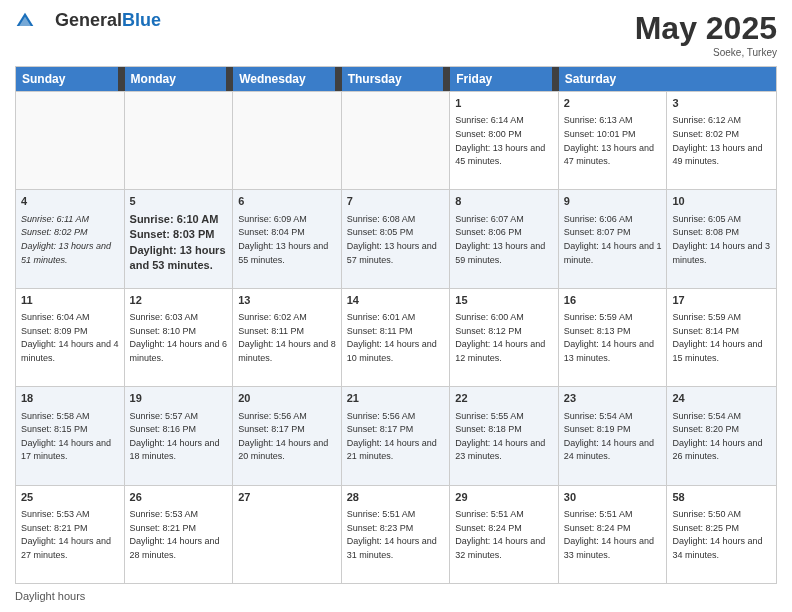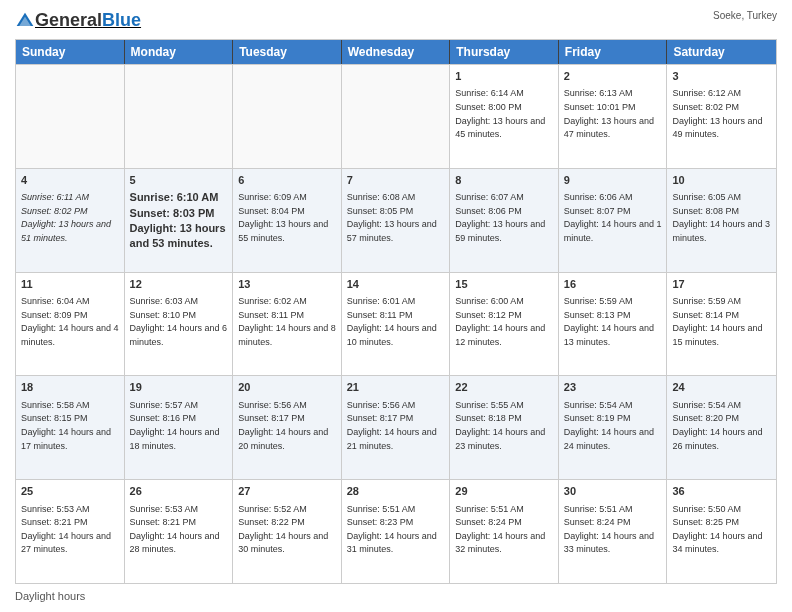--- a/index.html
+++ b/index.html
@@ -19,22 +19,21 @@
     }
     .header {
       display: flex;
       justify-content: space-between;
       align-items: flex-start;
       margin-bottom: 8px;
     }
     .logo {
       display: flex;
       align-items: center;
-      gap: 0;
-      text-decoration: underline;
+      gap: 20px;
     }
     .logo-text-general {
       font-size: 18px;
       font-weight: bold;
       color: #333;
     }
     .logo-text-blue {
       font-size: 18px;
       font-weight: bold;
       color: #1a6fbb;
@@ -65,21 +64,21 @@
       display: grid;
       grid-template-columns: repeat(7, 1fr);
       background: #3a7dc9;
     }
     .cal-header-cell {
       color: #fff;
       font-size: 12px;
       font-weight: bold;
       padding: 5px 6px;
       text-align: left;
-      border-right: 1px solid #404040;
+      border-right: 7px solid #404040;
     }
     .cal-header-cell:last-child { border-right: none; }
     .cal-body {
       display: flex;
       flex-direction: column;
       flex: 1;
     }
     .cal-row {
       display: grid;
       grid-template-columns: repeat(7, 1fr);
@@ -119,29 +118,29 @@
     <div class="logo">
       <svg class="logo-icon" viewBox="0 0 24 24">
         <polygon points="12,2 22,18 2,18" fill="#1a6fbb"></polygon>
         <polygon points="12,7 19,18 5,18" fill="#fff" opacity="0.4"></polygon>
       </svg>
       <span>
         <span class="logo-text-general">General</span><span class="logo-text-blue">Blue</span>
       </span>
     </div>
     <div class="title-area">
+      <div class="month-title">May 2025</div>
       <div class="subtitle">Soeke, Turkey</div>
     </div>
   </div>
 
   <div class="calendar">
     <div class="cal-header-row">
         <div class="cal-header-cell">Sunday</div>
         <div class="cal-header-cell">Monday</div>
-        <div class="cal-header-cell">Tuesday</div>
         <div class="cal-header-cell">Wednesday</div>
         <div class="cal-header-cell">Thursday</div>
         <div class="cal-header-cell">Friday</div>
         <div class="cal-header-cell">Saturday</div>
       </div>
     <div class="cal-body">
         <div class="cal-row">
           <div class="cal-cell empty"></div>
           <div class="cal-cell empty"></div>
           <div class="cal-cell empty"></div>
@@ -225,33 +224,31 @@
 Sunset: 8:20 PM
 Daylight: 14 hours and 26 minutes.</span></div>
         </div>
         <div class="cal-row">
           <div class="cal-cell"><span class="day-number">25</span><span style="white-space: pre-line; font-size: 9px;">Sunrise: 5:53 AM
 Sunset: 8:21 PM
 Daylight: 14 hours and 27 minutes.</span></div>
           <div class="cal-cell"><span class="day-number">26</span><span style="white-space: pre-line; font-size: 9px;">Sunrise: 5:53 AM
 Sunset: 8:21 PM
 Daylight: 14 hours and 28 minutes.</span></div>
-          <div class="cal-cell"><span class="day-number">27</span><span style="white-space: pre-line; font-size: 9px;">Sunrise: 5:52 AM
-Sunset: 8:22 PM
-Daylight: 14 hours and 30 minutes.</span></div>
+          <div class="cal-cell"><span class="day-number">27</span></div>
           <div class="cal-cell"><span class="day-number">28</span><span style="white-space: pre-line; font-size: 9px;">Sunrise: 5:51 AM
 Sunset: 8:23 PM
 Daylight: 14 hours and 31 minutes.</span></div>
           <div class="cal-cell"><span class="day-number">29</span><span style="white-space: pre-line; font-size: 9px;">Sunrise: 5:51 AM
 Sunset: 8:24 PM
 Daylight: 14 hours and 32 minutes.</span></div>
           <div class="cal-cell"><span class="day-number">30</span><span style="white-space: pre-line; font-size: 9px;">Sunrise: 5:51 AM
 Sunset: 8:24 PM
 Daylight: 14 hours and 33 minutes.</span></div>
-          <div class="cal-cell"><span class="day-number">36</span><span style="white-space: pre-line; font-size: 9px;">Sunrise: 5:50 AM
+          <div class="cal-cell"><span class="day-number">58</span><span style="white-space: pre-line; font-size: 9px;">Sunrise: 5:50 AM
 Sunset: 8:25 PM
 Daylight: 14 hours and 34 minutes.</span></div>
         </div>
       </div>
   </div>
 
   <div class="footer">Daylight hours</div>
 </div>
 
 </body></html>

